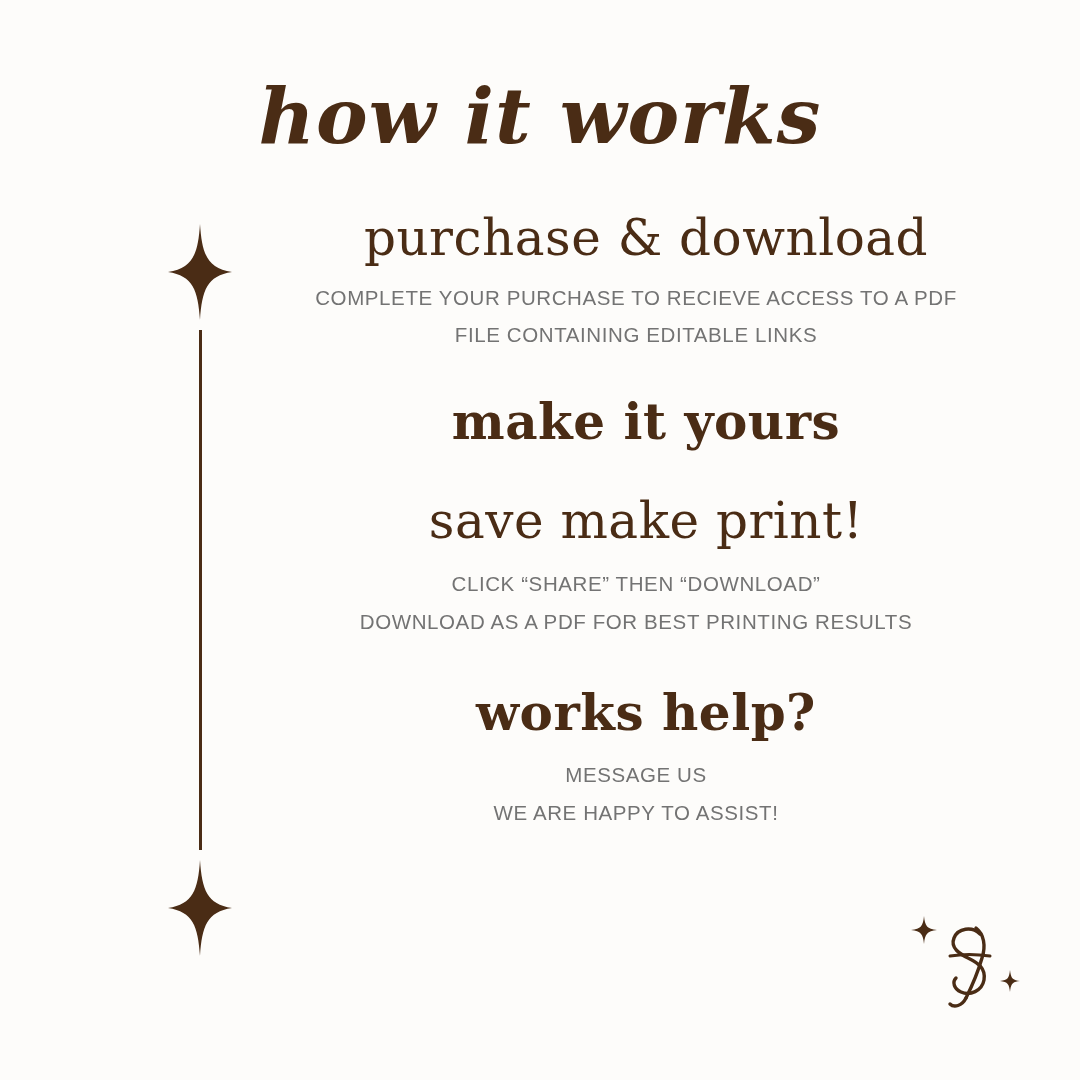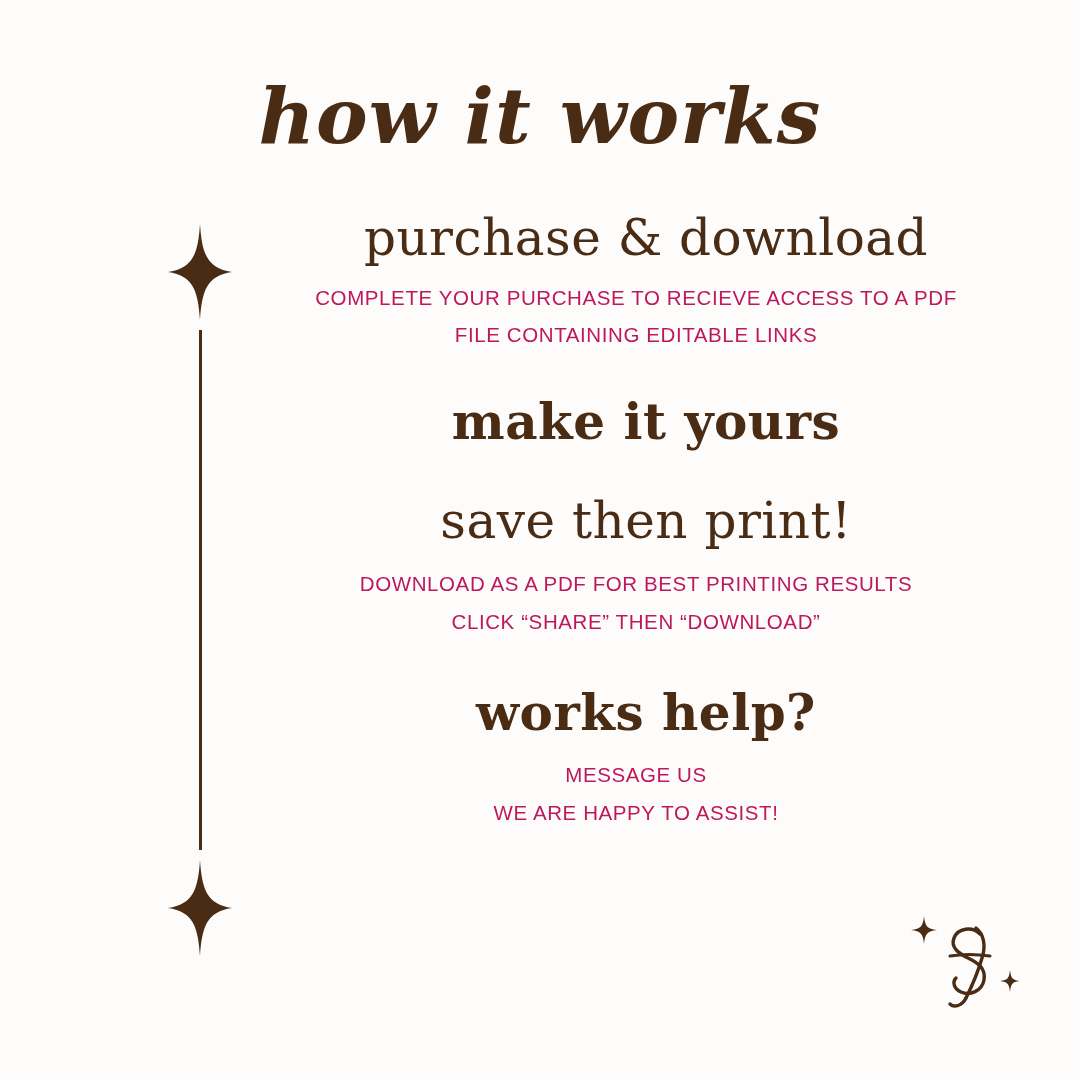--- a/index.html
+++ b/index.html
@@ -82,21 +82,21 @@
   .heading.h-purchase { font-size: 50px; margin: 0 0 14px 0; }
   .heading.h-make     { font-size: 50px; margin: 42px 0 14px 0; font-weight: 700; }
   .heading.h-save     { font-size: 50px; margin: 46px 0 18px 0; }
   .heading.h-need     { font-size: 50px; margin: 46px 0 16px 0; font-weight: 700; }
 
   .body-text {
     font-family: "Liberation Sans", sans-serif;
     font-size: 20.5px;
     letter-spacing: 0.6px;
     line-height: 1.85;
-    color: #be185d;
+    color: #737373;
     text-transform: uppercase;
     max-width: 680px;
   }
   .body-text.tight { line-height: 1.85; }
 
   
   .monogram {
     position: absolute;
     right: 54px;
     bottom: 66px;
@@ -130,23 +130,23 @@
     <div class="block">
       <div class="heading h-purchase">purchase &amp; download</div>
       <div class="body-text">COMPLETE YOUR PURCHASE TO RECIEVE ACCESS TO A PDF FILE CONTAINING EDITABLE LINKS</div>
     </div>
 
     <div class="block">
       <div class="heading h-make">make it yours</div>
     </div>
 
     <div class="block">
-      <div class="heading h-save">save then print!</div>
+      <div class="heading h-save">save make print!</div>
+      <div class="body-text tight">CLICK “SHARE” THEN “DOWNLOAD”</div>
       <div class="body-text tight">DOWNLOAD AS A PDF FOR BEST PRINTING RESULTS</div>
-      <div class="body-text tight">CLICK “SHARE” THEN “DOWNLOAD”</div>
     </div>
 
     <div class="block">
       <div class="heading h-need">works help?</div>
       <div class="body-text tight">MESSAGE US</div>
       <div class="body-text tight">WE ARE HAPPY TO ASSIST!</div>
     </div>
 
   </div>
 

